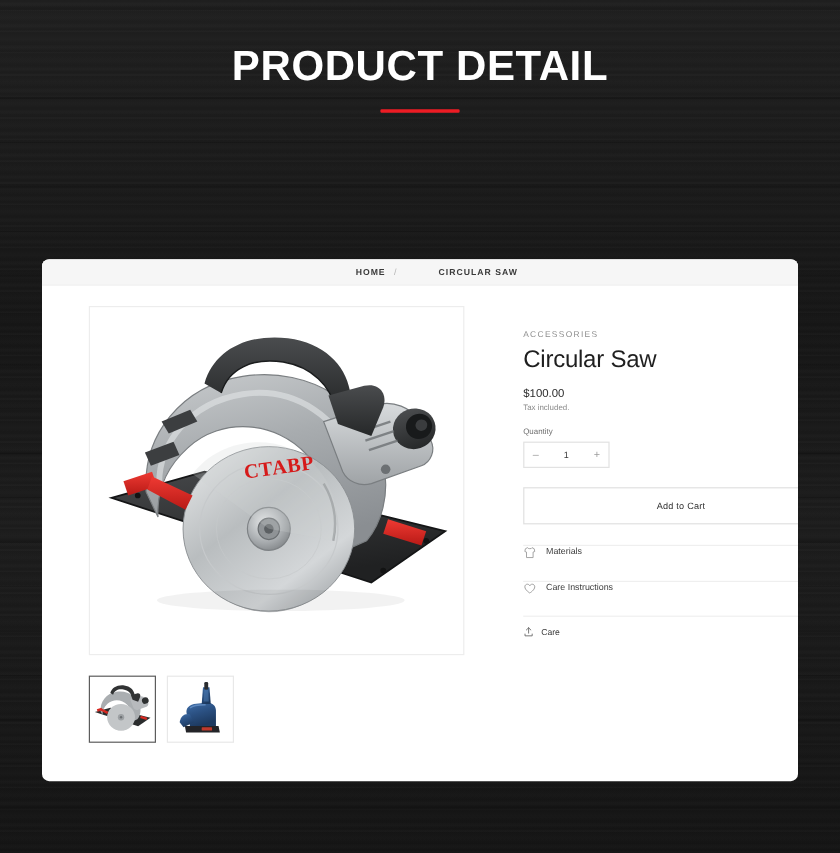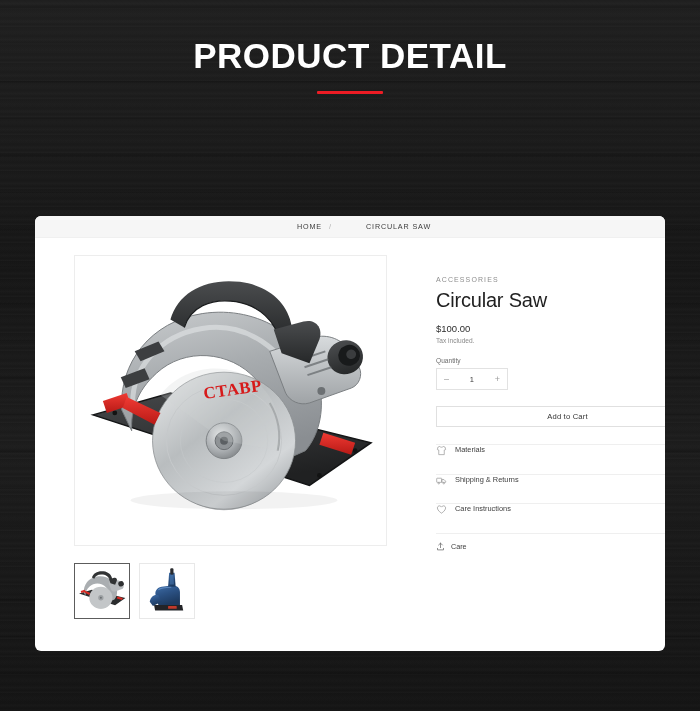--- a/index.html
+++ b/index.html
@@ -98,21 +98,21 @@
     align-items: center;
     justify-content: center;
     gap: 7px;
     border-bottom: 1px solid #f0f0f0;
   }
   .crumb {
     font-size: 7.2px;
     letter-spacing: 0.85px;
     color: #3a3a3a;
     text-transform: uppercase;
-    font-weight: 400;
+    font-weight: 700;
     padding-left: 28px;
   }
   .crumb-sep { font-size: 7.5px; color: #b5b5b5; }
 
   #card-body {
     display: flex;
     padding: 17px 29px 0 39px;
     gap: 0;
   }
 
@@ -196,21 +196,21 @@
     line-height: 1;
     user-select: none;
   }
   #qty-value {
     font-size: 7.5px;
     color: #3a3a3a;
   }
 
   #add-to-cart {
     width: 237px;
-    height: 21px;
+    height: 31px;
     border: 1px solid #e0e0e0;
     background: #ffffff;
     display: flex;
     align-items: center;
     justify-content: center;
     font-size: 7.6px;
     color: #343434;
     letter-spacing: 0.2px;
     margin-bottom: 17px;
     cursor: pointer;
@@ -458,36 +458,20 @@
           </svg>
         </span>
         <span class="acc-label">Materials</span>
         <span class="acc-chevron">
           <svg viewBox="0 0 24 24" fill="none" stroke="#b0b0b0" stroke-width="2.2" stroke-linecap="round" stroke-linejoin="round">
             <polyline points="6 9 12 15 18 9"></polyline>
           </svg>
         </span>
       </div>
 
-      <div class="accordion-row">
-        <span class="acc-icon">
-          <svg viewBox="0 0 24 24" fill="none" stroke="#9a9a9a" stroke-width="1.6" stroke-linejoin="round">
-            <rect x="1.5" y="7" width="11" height="9" rx="1"></rect>
-            <path d="M12.5 10 L17.5 10 L21 13.5 L21 16 L12.5 16 Z"></path>
-            <circle cx="6" cy="18" r="1.6"></circle>
-            <circle cx="17" cy="18" r="1.6"></circle>
-          </svg>
-        </span>
-        <span class="acc-label">Shipping &amp; Returns</span>
-        <span class="acc-chevron">
-          <svg viewBox="0 0 24 24" fill="none" stroke="#b0b0b0" stroke-width="2.2" stroke-linecap="round" stroke-linejoin="round">
-            <polyline points="6 9 12 15 18 9"></polyline>
-          </svg>
-        </span>
-      </div>
 
       <div class="accordion-row">
         <span class="acc-icon">
           <svg viewBox="0 0 24 24" fill="none" stroke="#9a9a9a" stroke-width="1.7" stroke-linejoin="round">
             <path d="M12 20 C12 20 3 14.5 3 8.8 C3 5.9 5.2 4 7.6 4 C9.4 4 11.1 5.1 12 6.8 C12.9 5.1 14.6 4 16.4 4 C18.8 4 21 5.9 21 8.8 C21 14.5 12 20 12 20 Z"></path>
           </svg>
         </span>
         <span class="acc-label">Care Instructions</span>
         <span class="acc-chevron">
           <svg viewBox="0 0 24 24" fill="none" stroke="#b0b0b0" stroke-width="2.2" stroke-linecap="round" stroke-linejoin="round">

